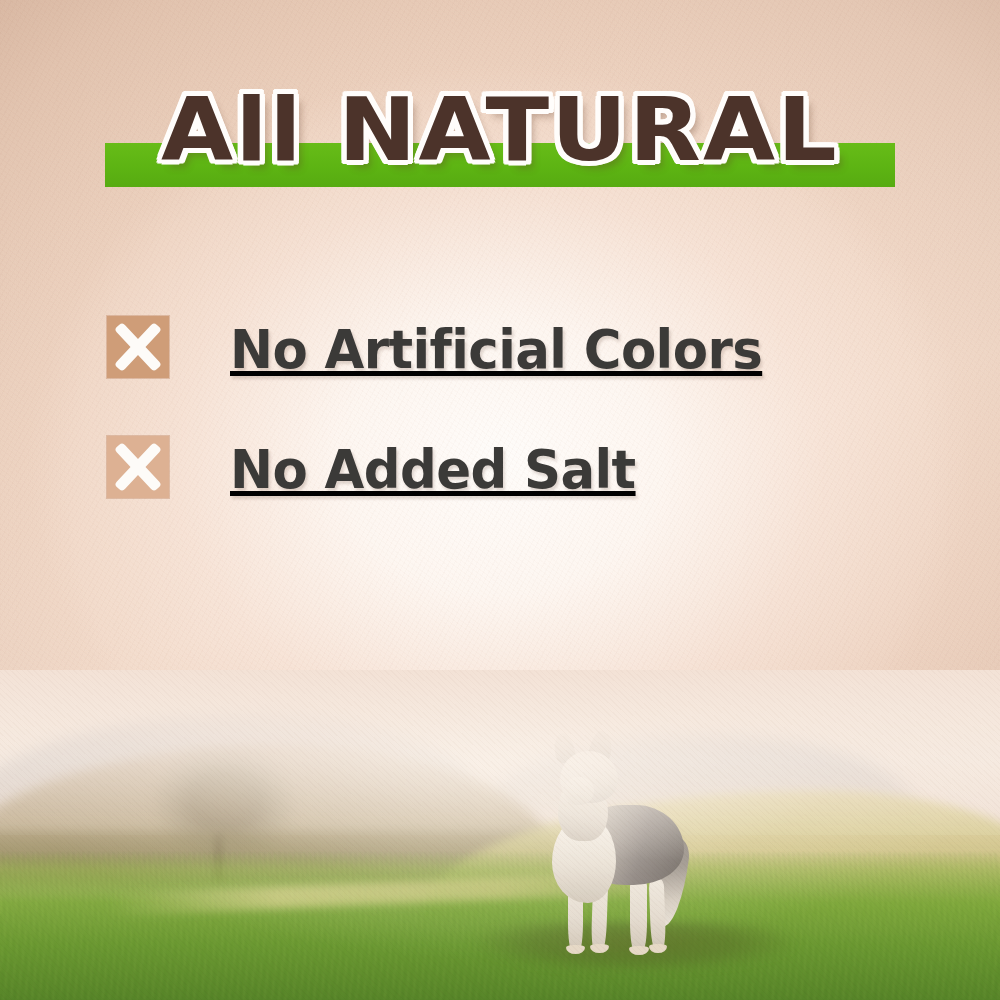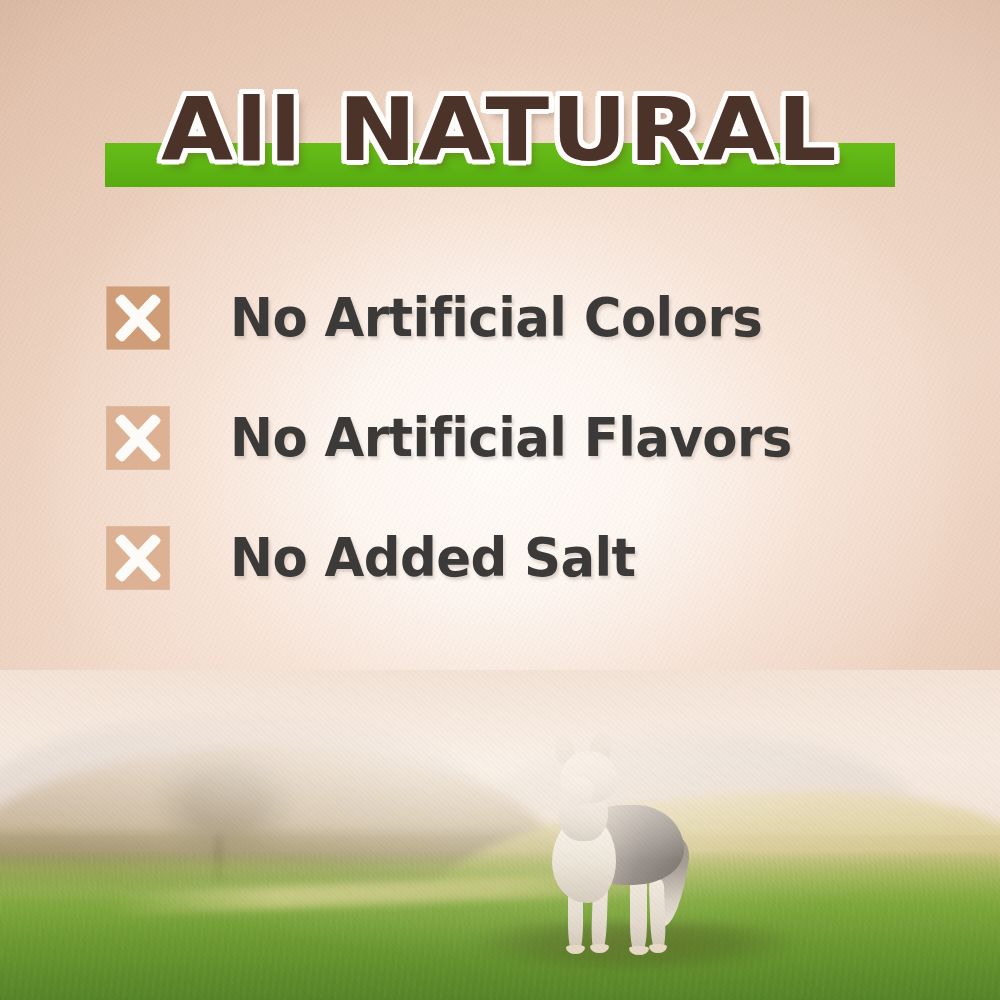--- a/index.html
+++ b/index.html
@@ -96,22 +96,23 @@
 
   
   .list {
     position: absolute;
     left: 107px;
     top: 258px;
     width: 800px;
   }
   .list-row {
     display: flex;
-    align-items: center;
+    align-items: flex-end;
     height: 120px;
+    text-decoration: underline;
   }
   .xbox {
     position: relative;
     flex: 0 0 auto;
     width: 62px;
     height: 62px;
     background: #cf9d78;
     box-shadow: 0 0 0 1px rgba(196,143,108,0.45);
   }
   .xbox.faded { background: #ddb193; }
@@ -406,27 +407,20 @@
   <div class="list">
 
     <div class="list-row">
       <div class="xbox">
         <span class="stroke a"></span>
         <span class="stroke b"></span>
       </div>
       <div class="list-label">No Artificial Colors</div>
     </div>
 
-    <div class="list-row">
-      <div class="xbox faded">
-        <span class="stroke a"></span>
-        <span class="stroke b"></span>
-      </div>
-      <div class="list-label">No Artificial Flavors</div>
-    </div>
 
 
     <div class="list-row">
       <div class="xbox faded">
         <span class="stroke a"></span>
         <span class="stroke b"></span>
       </div>
       <div class="list-label">No Added Salt</div>
     </div>
 

